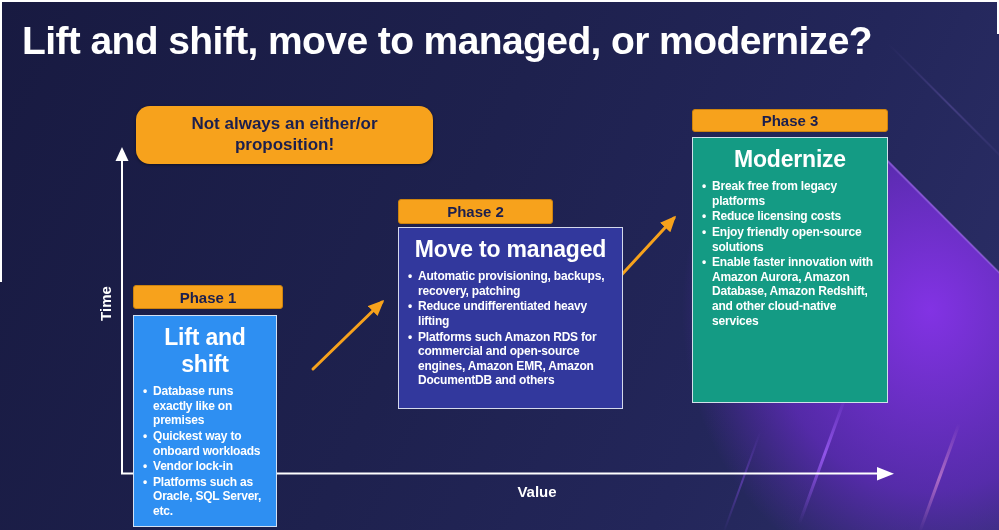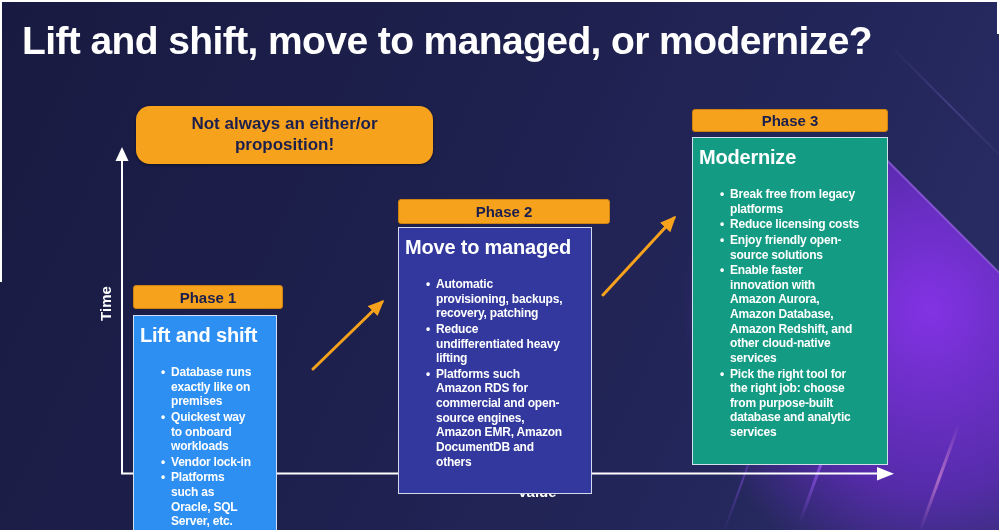--- a/index.html
+++ b/index.html
@@ -64,31 +64,31 @@
   .pill{
     position:absolute;z-index:2;background:var(--accent-orange,#f7a21c);
     border:1px solid #cd830e;border-radius:3px;
     display:flex;align-items:center;justify-content:center;
     color:var(--dark-text,#1b1f4e);font-size:15px;font-weight:700;
   }
   .card{
     position:absolute;z-index:2;border:1.5px solid rgba(226,231,243,0.92);
     color:#fff;padding:5px 6px 6px;
   }
-  .card h2{margin:3px 0 6px;font-size:20px;font-weight:700;letter-spacing:-0.2px;}
-  .card ul{margin:18px;padding:0 0 0 2px;list-style:none;}
+  .card h2{margin:3px 0 6px;text-align:center;font-size:23px;font-weight:700;letter-spacing:-0.2px;}
+  .card ul{margin:0;padding:0 0 0 2px;list-style:none;}
   .card li{
     position:relative;padding-left:11px;margin-bottom:1px;
     font-size:12px;font-weight:700;line-height:1.22;letter-spacing:-0.2px;
   }
   .card li::before{content:"\2022";position:absolute;left:1px;top:0;}
   .pill-1{left:133px;top:285px;width:150px;height:24px;}
   .card-1{left:133px;top:315px;width:144px;min-height:148px;background:var(--phase1-blue,#2e8ff2);}
-  .pill-2{left:398px;top:199px;width:212px;height:25px;}
-  .card-2{left:398px;top:227px;width:194px;min-height:182px;background:var(--phase2-indigo,#32389d);}
+  .pill-2{left:398px;top:199px;width:155px;height:25px;}
+  .card-2{left:398px;top:227px;width:225px;min-height:182px;background:var(--phase2-indigo,#32389d);}
   .pill-3{left:692px;top:109px;width:196px;height:23px;}
   .card-3{left:692px;top:137px;width:196px;min-height:266px;background:var(--phase3-teal,#149b84);}
 </style>
 </head>
 <body>
 
 <div class="slide">
 
   <div class="beam-wrap"></div>
   <div class="beam-edge"></div>
@@ -150,17 +150,16 @@
   <div class="pill pill-3">
     <span>Phase 3</span>
   </div>
   <div class="card card-3">
     <h2>Modernize</h2>
     <ul>
       <li>Break free from legacy platforms</li>
       <li>Reduce licensing costs</li>
       <li>Enjoy friendly open-source solutions</li>
       <li>Enable faster innovation with Amazon Aurora, Amazon Database, Amazon Redshift, and other cloud-native services</li>
-      <li>Pick the right tool for the right job: choose from purpose-built database and analytic services</li>
     </ul>
   </div>
 
 </div>
 
 </body></html>

